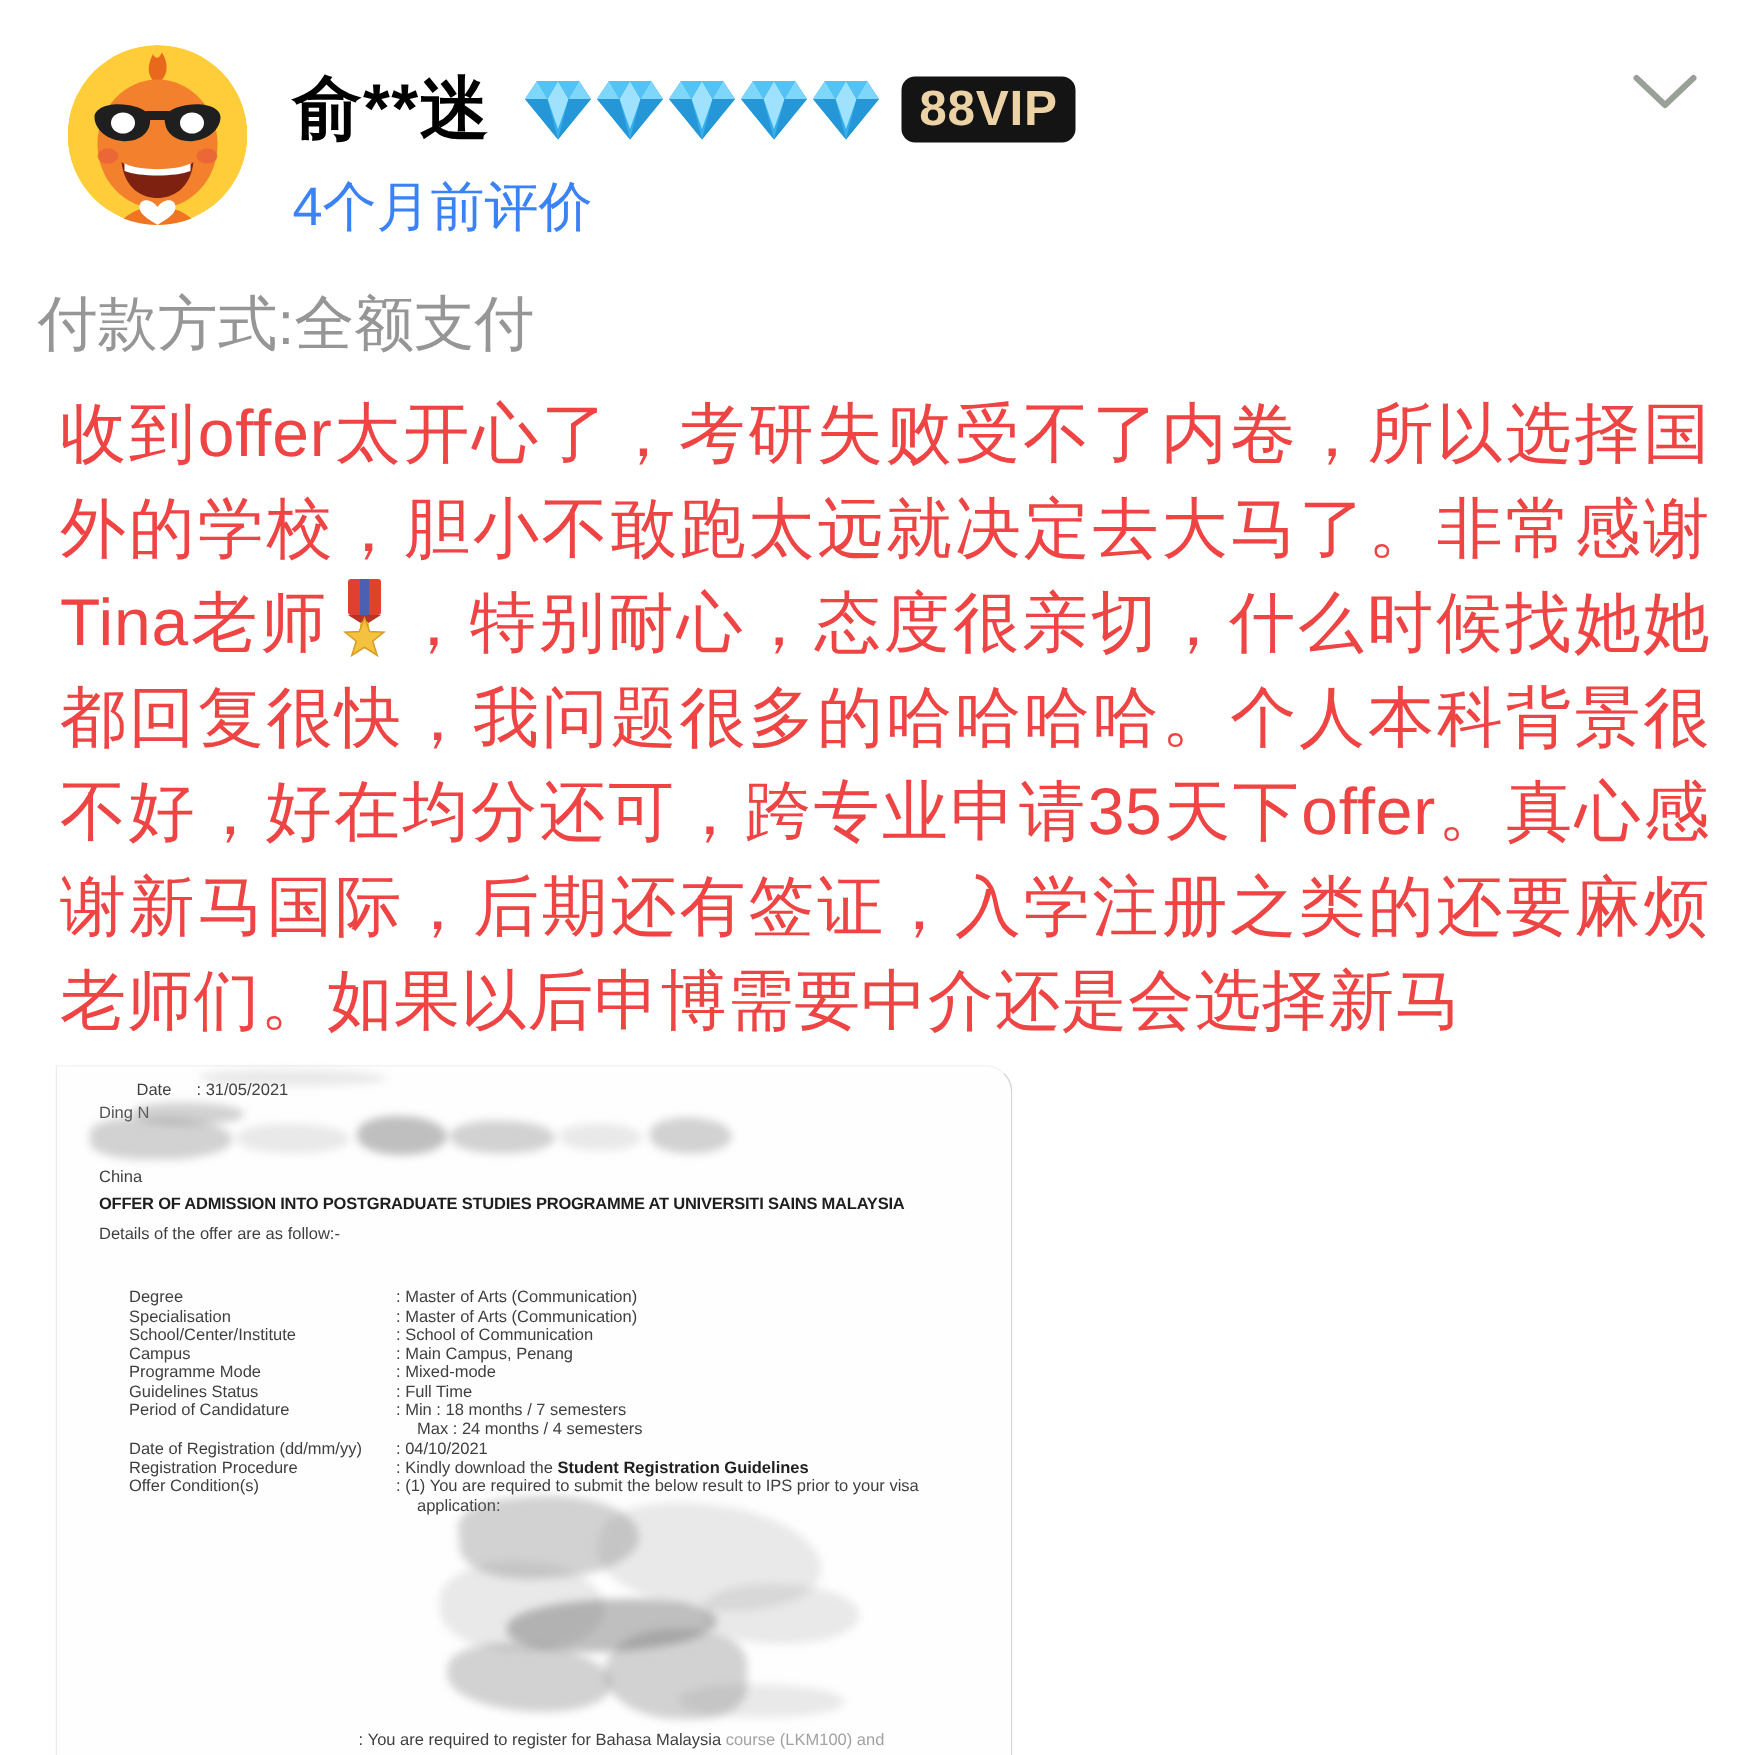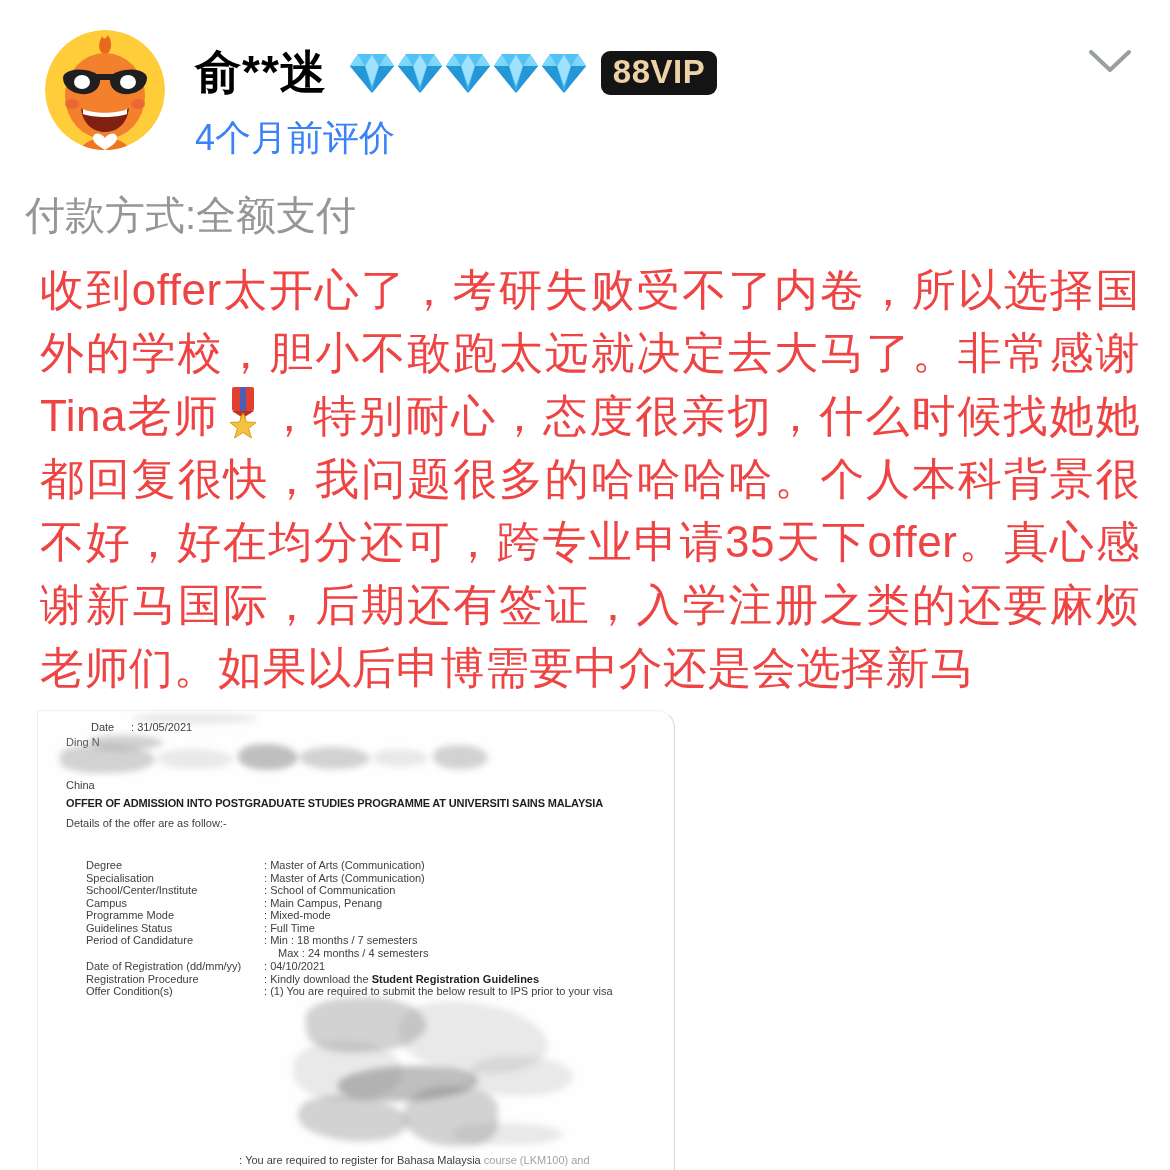--- a/index.html
+++ b/index.html
@@ -224,20 +224,23 @@
         <span class="kv-value">04/10/2021</span>
       </div>
       <div class="kv-row">
         <span class="kv-label">Registration Procedure</span>
         <span class="kv-value"><span>Kindly download the </span><b>Student Registration Guidelines</b></span>
       </div>
       <div class="kv-row">
         <span class="kv-label">Offer Condition(s)</span>
         <span class="kv-value">(1) You are required to submit the below result to IPS prior to your visa</span>
       </div>
+      <div class="kv-row">
+        <span class="kv-cont">application:</span>
+      </div>
     </div>
 
     <div class="blob b-gray" style="left:268px; top:286px; width:120px; height:55px; border-radius:35% 65% 50% 50%; transform:rotate(-4deg);"></div>
     <div class="blob b-light" style="left:360px; top:292px; width:150px; height:70px; transform:rotate(6deg);"></div>
     <div class="blob b-light" style="left:255px; top:330px; width:110px; height:60px;"></div>
     <div class="blob b-dark" style="left:300px; top:355px; width:140px; height:35px; transform:rotate(-3deg);"></div>
     <div class="blob b-gray" style="left:260px; top:385px; width:110px; height:45px; transform:rotate(4deg);"></div>
     <div class="blob b-gray" style="left:365px; top:375px; width:95px; height:60px; border-radius:55% 45% 40% 60%;"></div>
     <div class="blob b-light" style="left:430px; top:345px; width:105px; height:40px;"></div>
     <div class="blob b-light" style="left:415px; top:412px; width:110px; height:22px;"></div>

